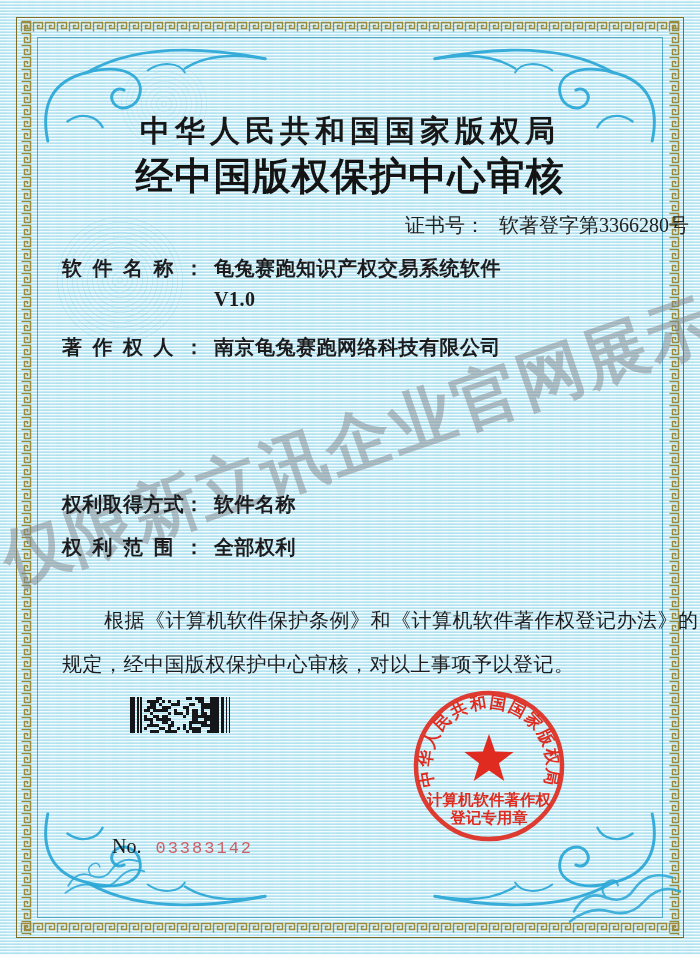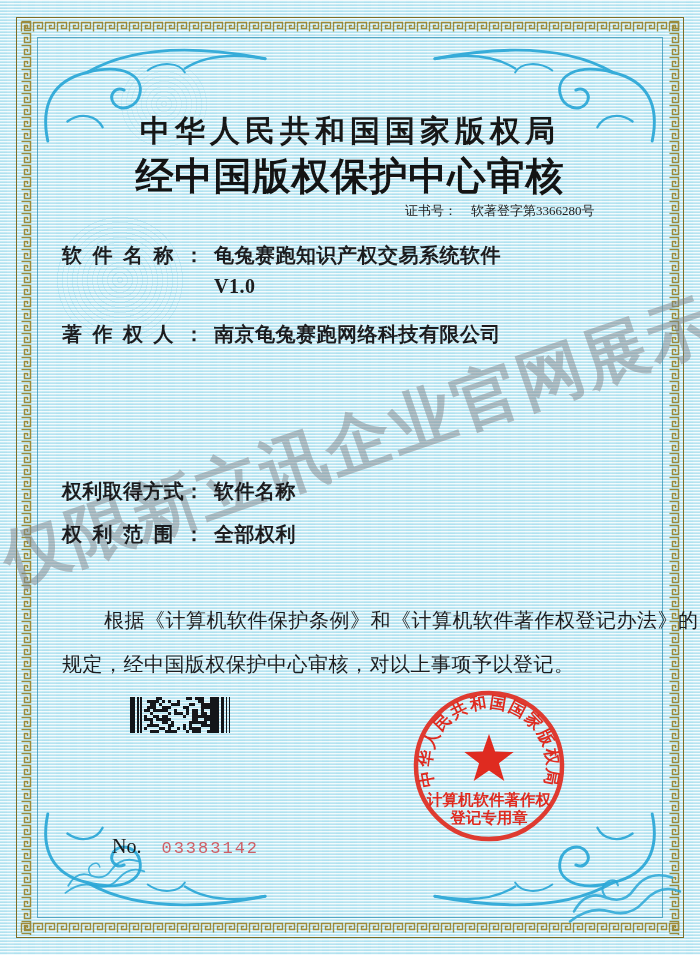--- a/index.html
+++ b/index.html
@@ -49,24 +49,24 @@
   .wave { position:absolute; opacity:.85; }
   .wave svg { display:block; width:100%; height:100%; }
   .wv-bl { left:64px;  top:842px; width:86px;  height:58px; }
   .wv-br { left:568px; top:848px; width:120px; height:86px; }
 
   
   .issuer { position:absolute; top:111px; left:0; width:100%; text-align:center;
     font-size:30px; font-weight:700; letter-spacing:5px; color:#171717; z-index:3; }
   .cert-title { position:absolute; top:151px; left:0; width:100%; text-align:center;
     font-size:38px; font-weight:700; letter-spacing:1px; color:#141414; z-index:3; }
-  .cert-no { position:absolute; top:202px; left:405px; font-size:13px; color:#222; z-index:3; }
+  .cert-no { position:absolute; top:212px; left:405px; font-size:20px; color:#222; z-index:3; }
   .cert-no .gap { display:inline-block; width:14px; }
 
-  .field-row { position:absolute; left:62px; z-index:3; white-space:nowrap; }
+  .field-row { position:absolute; left:62px; z-index:3; white-space:nowrap;margin-top:13px; }
   .field-label { display:inline-block; width:142px; font-size:20px; font-weight:700;
     color:#1c1c1e; text-align:justify; text-align-last:justify; vertical-align:top; }
   .field-value { display:inline-block; margin-left:10px; font-size:20px; font-weight:600;
     color:#1c1c1e; letter-spacing:.5px; }
   .row-1 { top:242px; } .row-1b { top:275px; left:214px; }
   .row-2 { top:321px; } .row-3 { top:391px; } .row-4 { top:435px; }
   .row-5 { top:478px; } .row-6 { top:521px; } .row-7 { top:564px; }
 
   .statement { position:absolute; z-index:3; font-size:20px; color:#1d1d1f;
     letter-spacing:.5px; white-space:nowrap; }
@@ -94,21 +94,21 @@
 
   
   .seal { position:absolute; left:411px; top:688px; width:156px; height:156px; z-index:5; }
   .seal svg { display:block; width:100%; height:100%; }
   .seal-date { position:absolute; left:399px; top:826px; z-index:6;
     font-size:19px; font-weight:700; letter-spacing:1px; color:#17171a; }
 
   .serial { position:absolute; left:112px; top:835px; z-index:4; white-space:nowrap; }
   .serial-label { font-size:20px; color:#191919; }
   .serial-value { font-family:"Liberation Mono", monospace; font-size:17px;
-    letter-spacing:2px; color:#cf5f66; margin-left:20px; }
+    letter-spacing:2px; color:#cf5f66; margin-left:14px; }
 </style>
 </head>
 <body>
 
 <div class="certificate">
 
   <svg width="0" height="0" style="position:absolute" aria-hidden="true">
     <defs>
       <pattern id="meander" width="12" height="12" patternUnits="userSpaceOnUse">
         <path d="M1.5,10.5 L1.5,1.5 L10.5,1.5 L10.5,7.5 L5.5,7.5 L5.5,4.5 L8,4.5" fill="none" stroke="#9c8a3a" stroke-width="1.4"></path>

